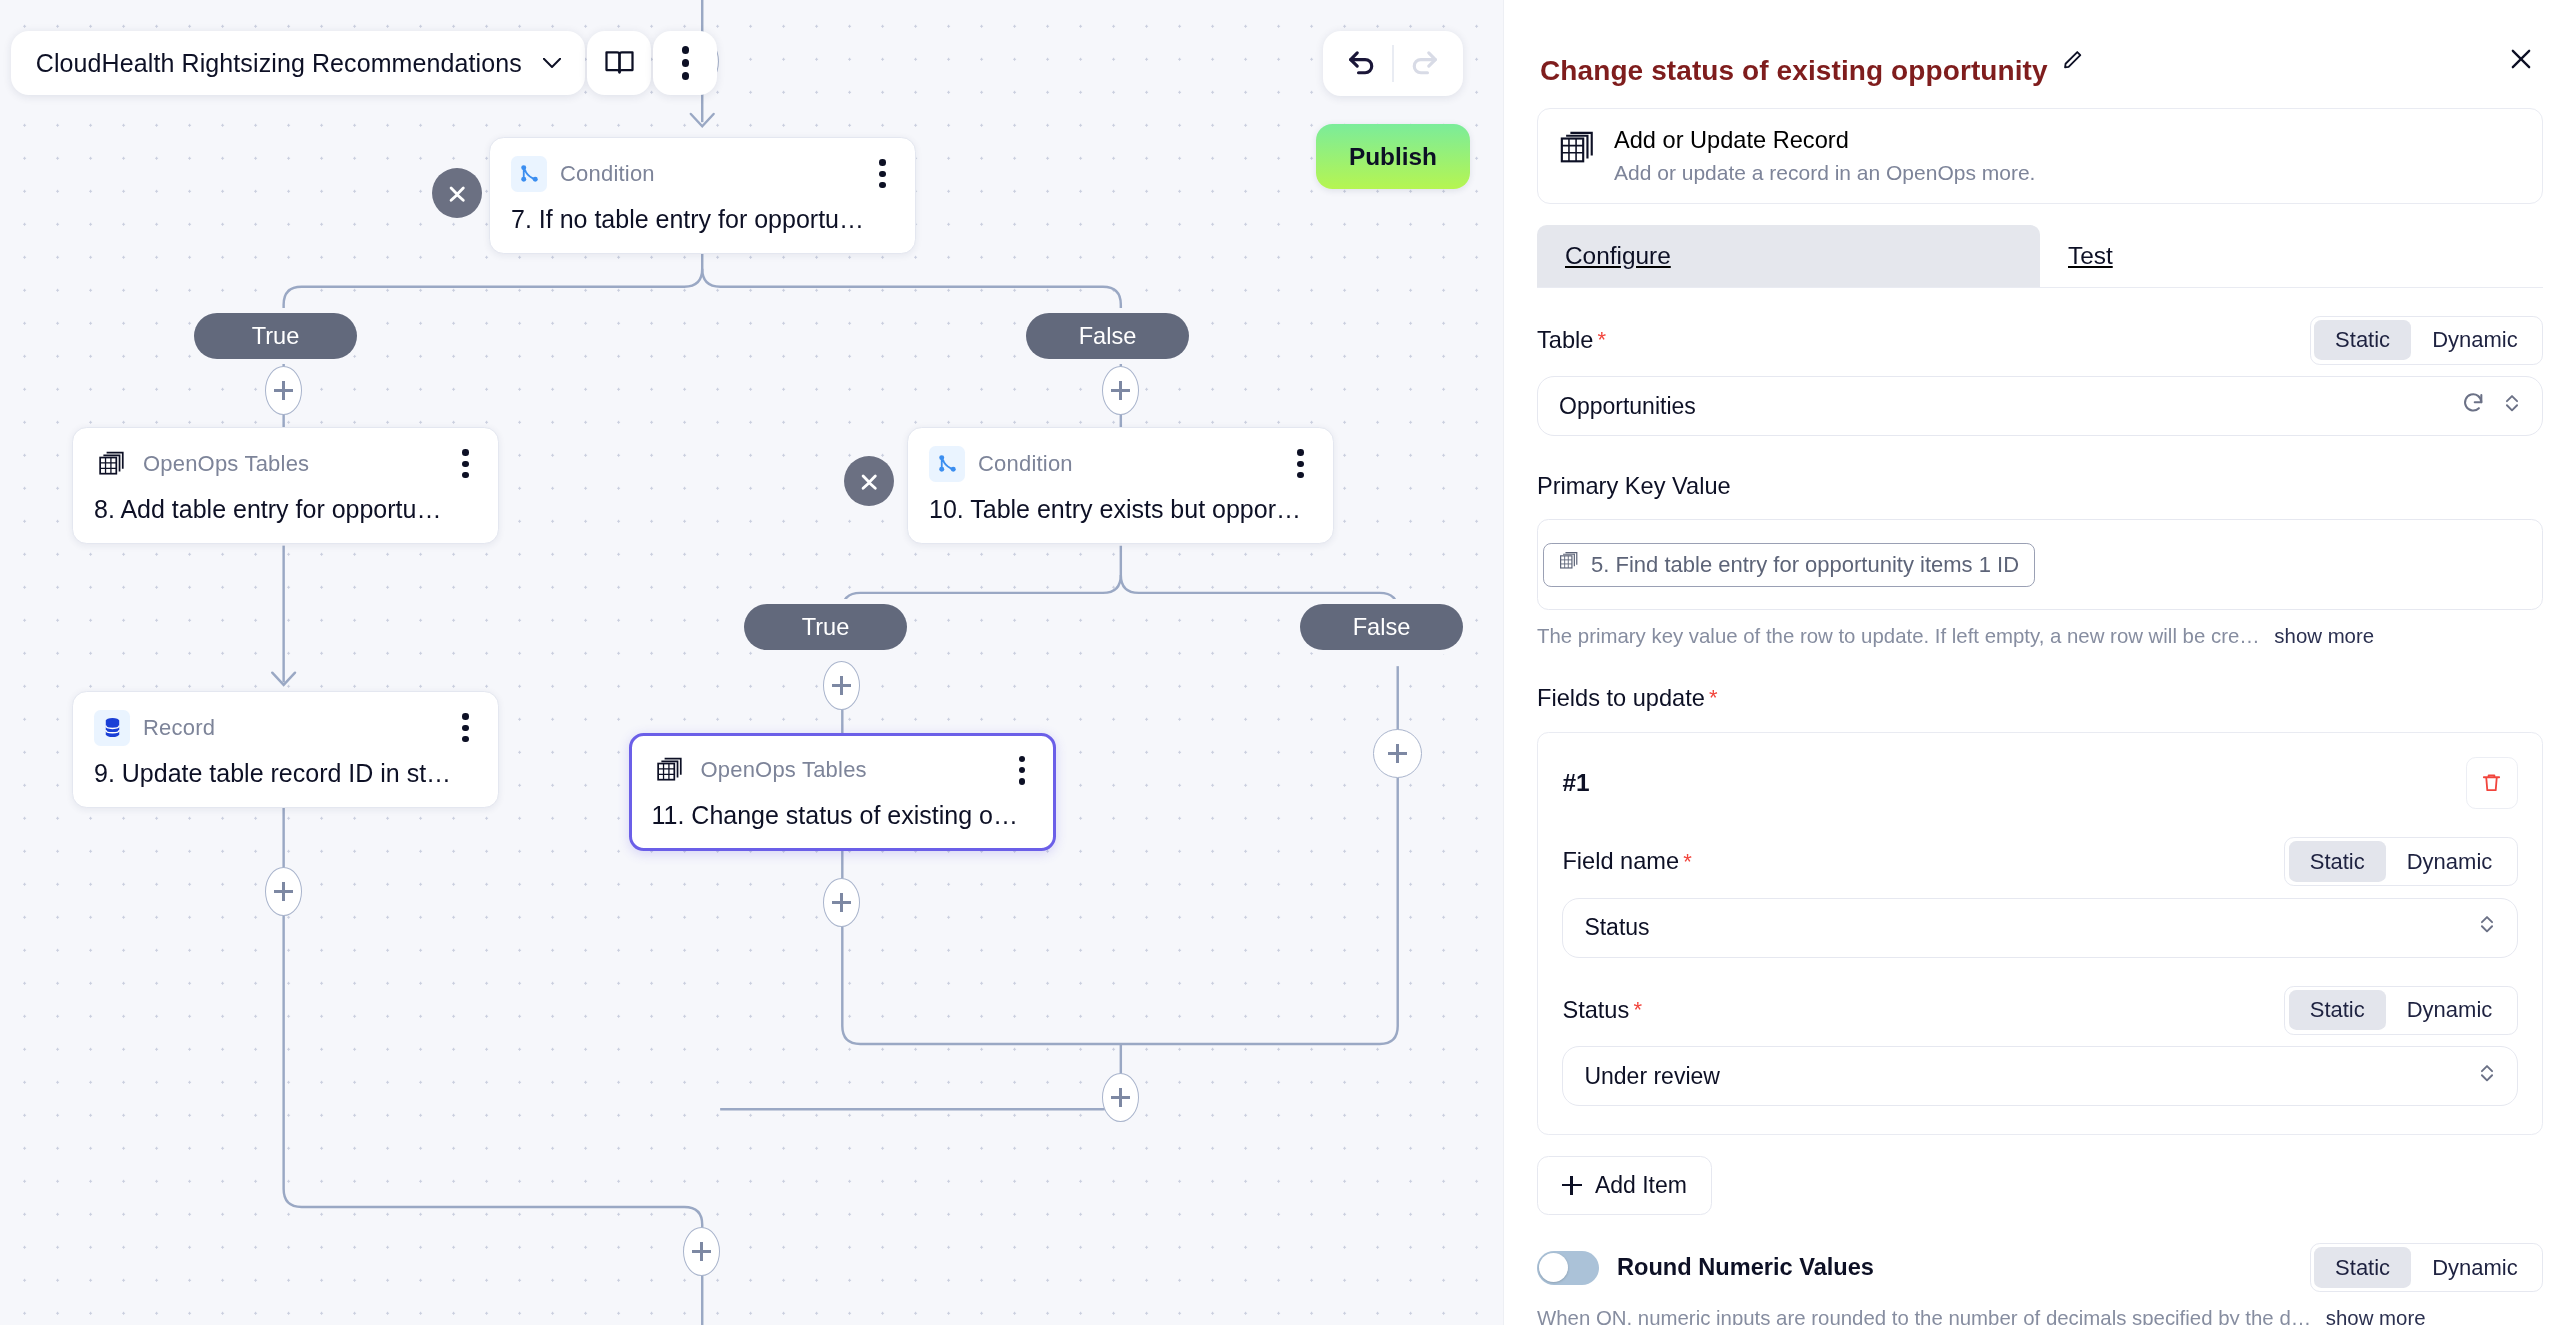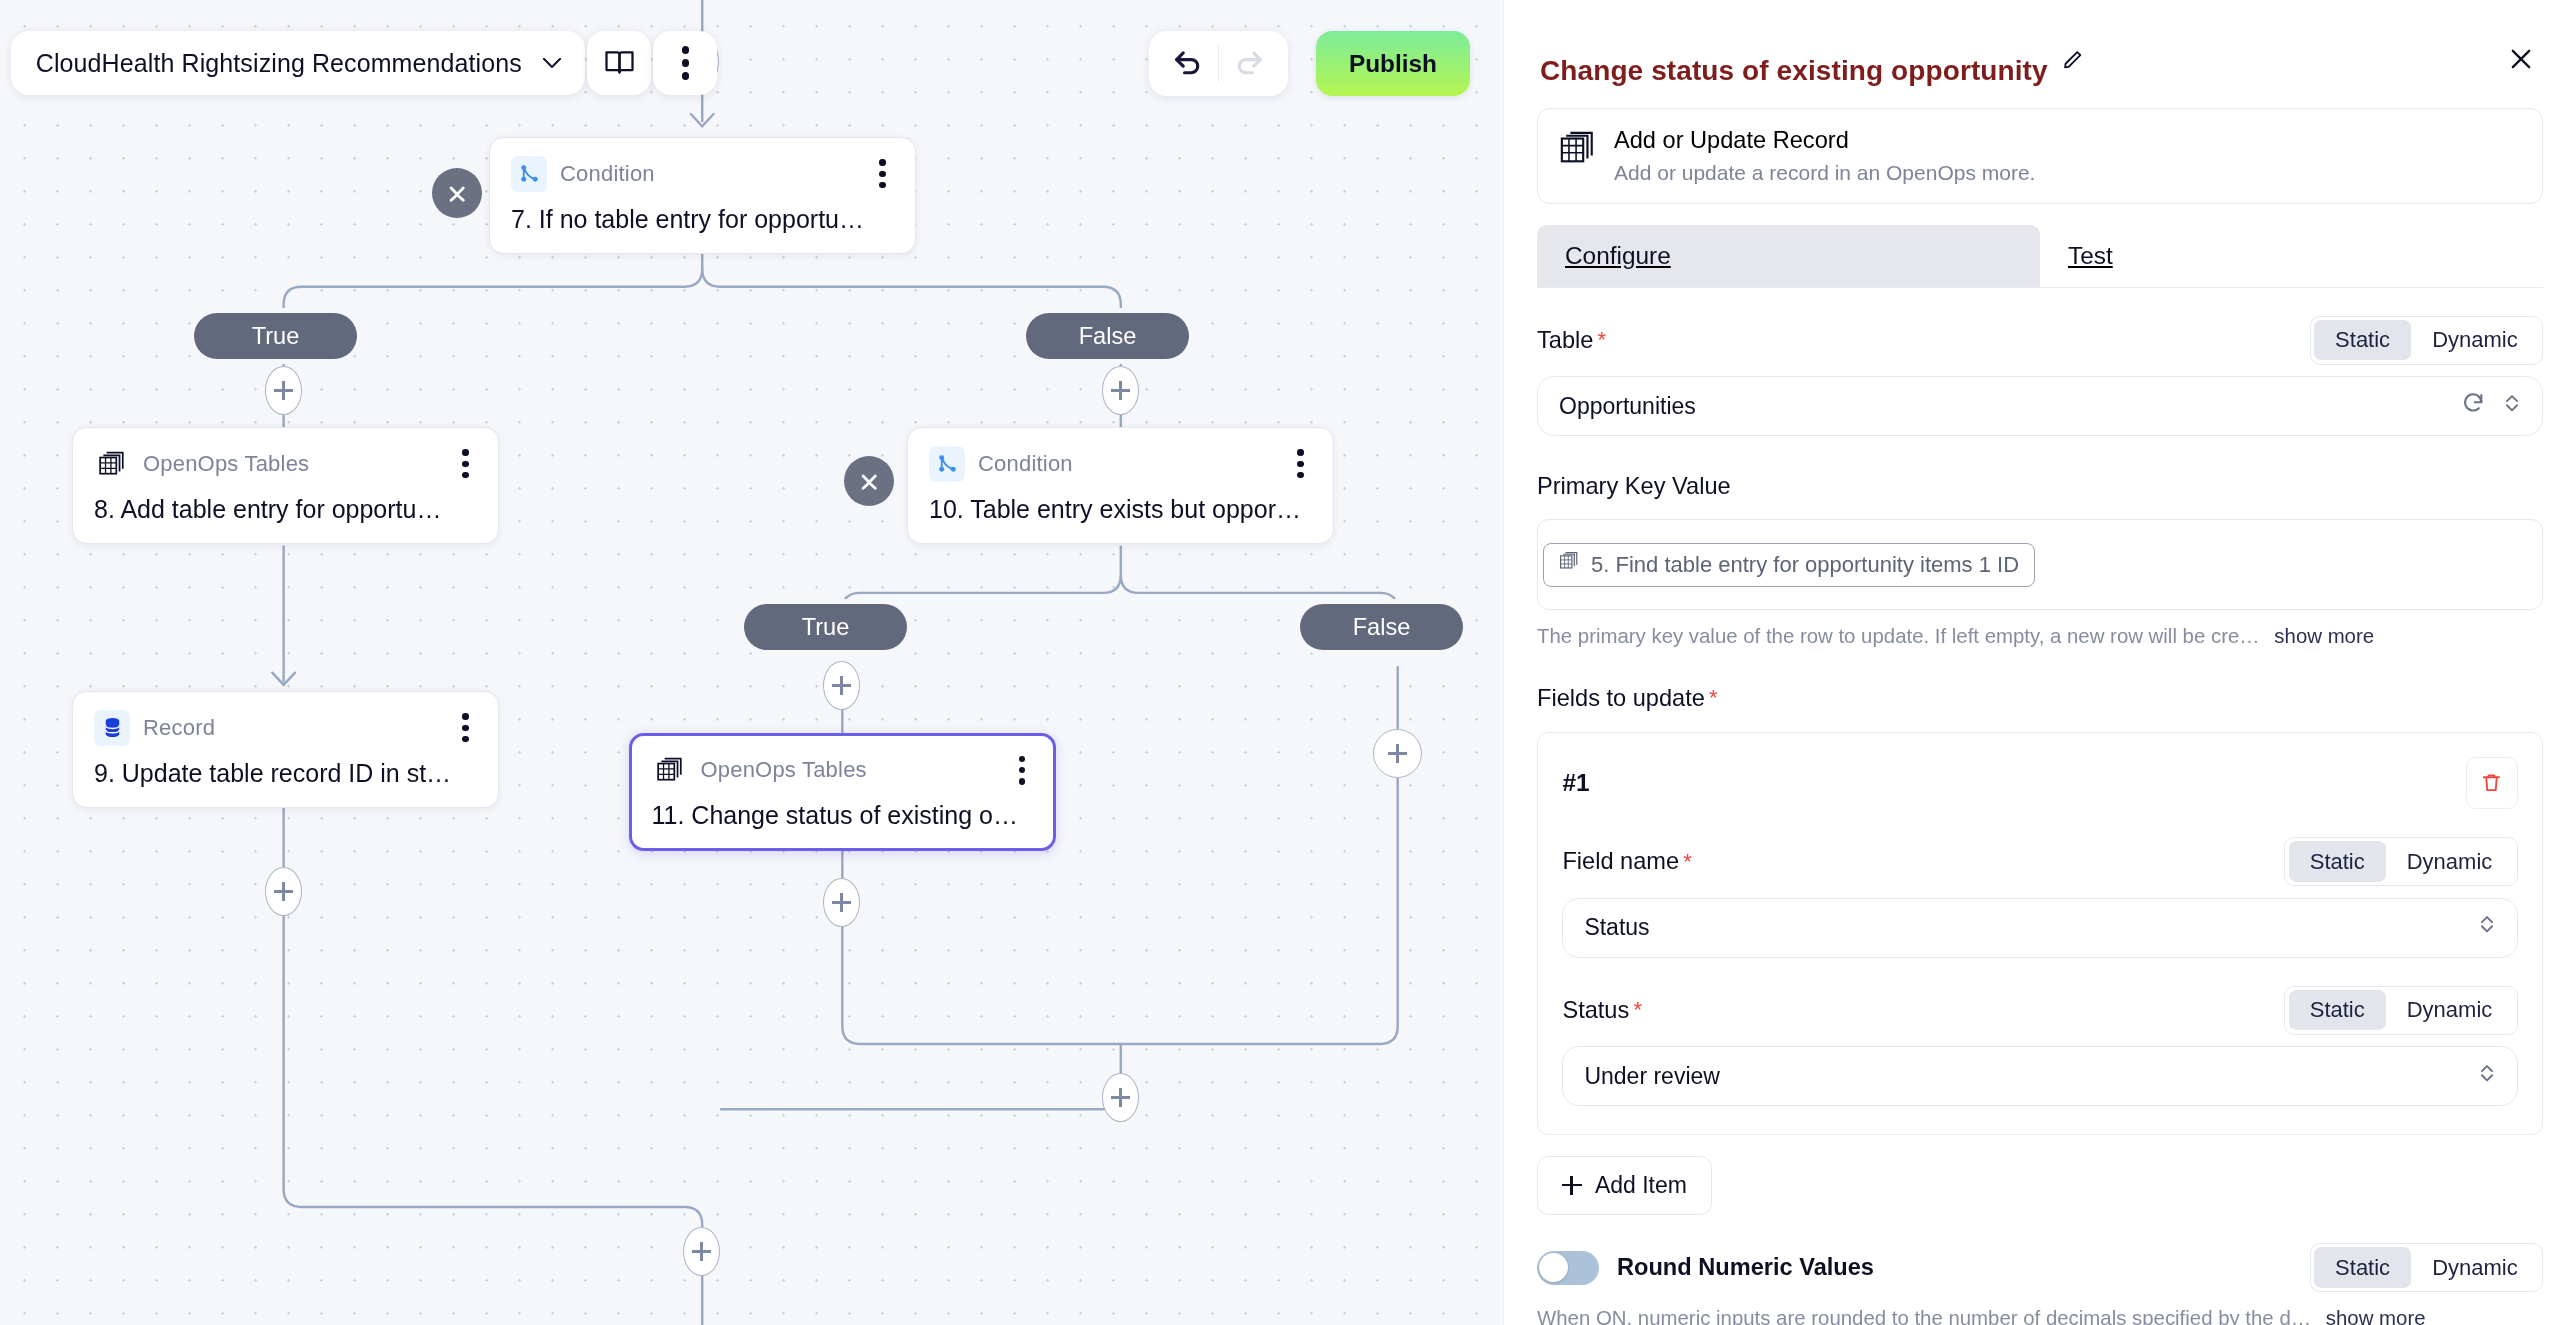--- a/index.html
+++ b/index.html
@@ -35,21 +35,21 @@
   .chev-down { width: 18px; height: 10.6px; flex: none; }
   .icon-btn {
     width: 64px; height: 64px; background: #fff; border-radius: 18px;
     display: flex; align-items: center; justify-content: center;
     box-shadow: 0 1.6px 8.1px rgba(30,40,80,.10); cursor: pointer;
   }
   .dots-v { display: flex; flex-direction: column; gap: 5.7px; }
   .dots-v i { width: 7.3px; height: 7.3px; border-radius: 50%; background: #0d1025; display: block; }
 
   
-  .tr-bar { position: absolute; top: 31px; right: 33px; display: flex; align-items: center; gap: 28px; z-index: 40; }
+  .tr-bar { position: absolute; top: 31px; right: 33px; display: flex; align-items: center; gap: 28px; z-index: 40; flex-direction: column; }
   .undo-group {
     height: 65px; background: #fff; border-radius: 18px; display: flex; align-items: center;
     box-shadow: 0 1.6px 8.1px rgba(30,40,80,.10); padding: 0 9.8px;
   }
   .undo-group .ubtn { width: 59px; height: 65px; display: flex; align-items: center; justify-content: center; cursor: pointer; }
   .undo-sep { width: 1.6px; height: 37px; background: #e9ecf3; }
   .publish-btn {
     height: 65px; padding: 0 33px; border-radius: 16.3px; border: 0;
     background: linear-gradient(180deg, #7bec9a 0%, #b6f551 100%);
     color: #0d1025; font-size: 24.4px; font-weight: 700; cursor: pointer;

